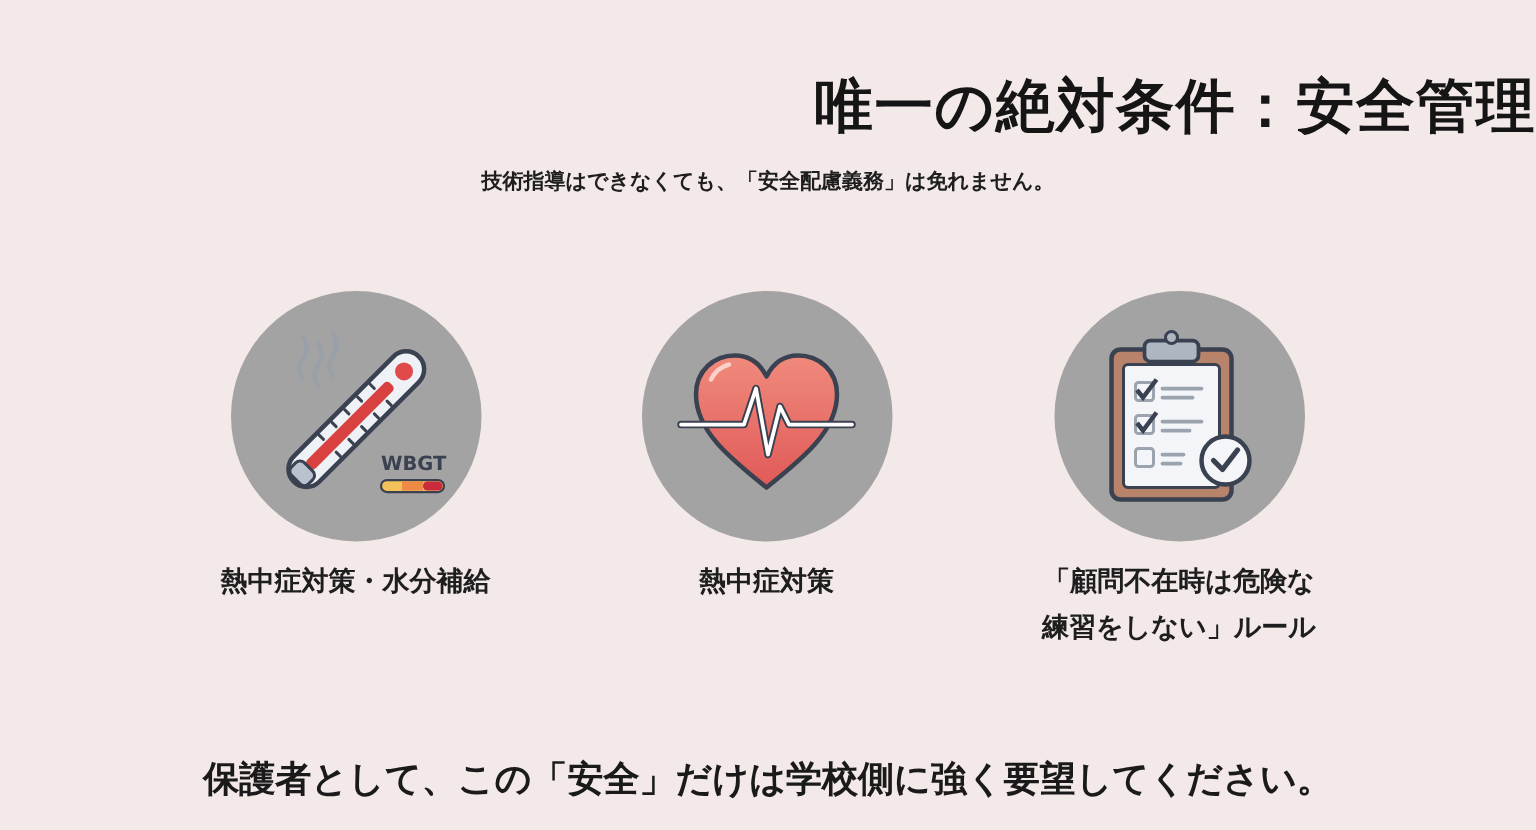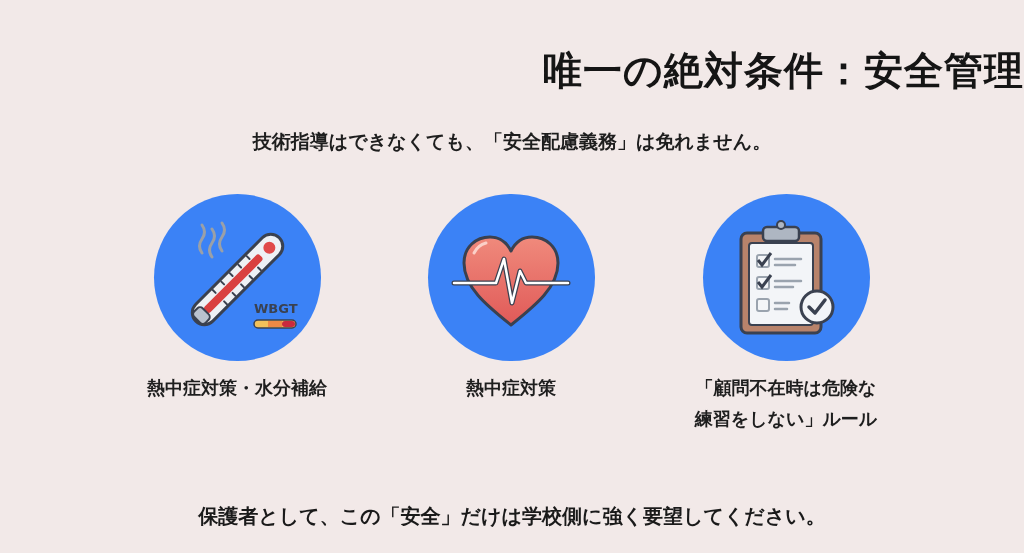--- a/index.html
+++ b/index.html
@@ -12,40 +12,40 @@
   }
   .title {
     position:absolute; left:0; right:0; top:44px;
     text-align:right;
     font-family:"DejaVu Serif", "Liberation Serif", serif;
     font-weight:bold; font-size:39px; letter-spacing:1px;
     color:#151515;
   }
   .subtitle {
     position:absolute; left:0; right:0; top:112px;
-    text-align:center; font-weight:bold; font-size:19px; color:#1e1e1e;margin-top:17px;
+    text-align:center; font-weight:bold; font-size:14px; color:#1e1e1e;
   }
   .card {
     position:absolute; top:194px; width:260px; margin-left:-130px;
     display:flex; flex-direction:column; align-items:center;
   }
   .circle {
     width:167px; height:167px; border-radius:50%;
-    background:#3b82f6;
+    background:#a3a3a3;
     display:flex; align-items:center; justify-content:center;
   }
   .circle svg { width:130px; height:130px; }
   .label {
     margin-top:11px; text-align:center; font-weight:bold;
     font-size:18px; line-height:31px; color:#1e1e1e;
   }
   .label span { display:block; }
   .footer {
     position:absolute; left:0; right:0; top:503px;
-    text-align:center; font-weight:bold; font-size:20px; color:#1a1a1a;
+    text-align:center; font-weight:bold; font-size:24px; color:#1a1a1a;
   }
 </style>
 </head>
 <body>
 
 <div class="title">唯一の絶対条件：安全管理</div>
 <div class="subtitle">技術指導はできなくても、「安全配慮義務」は免れません。</div>
 
 <div class="card" style="left:237px;">
   <div class="circle">

